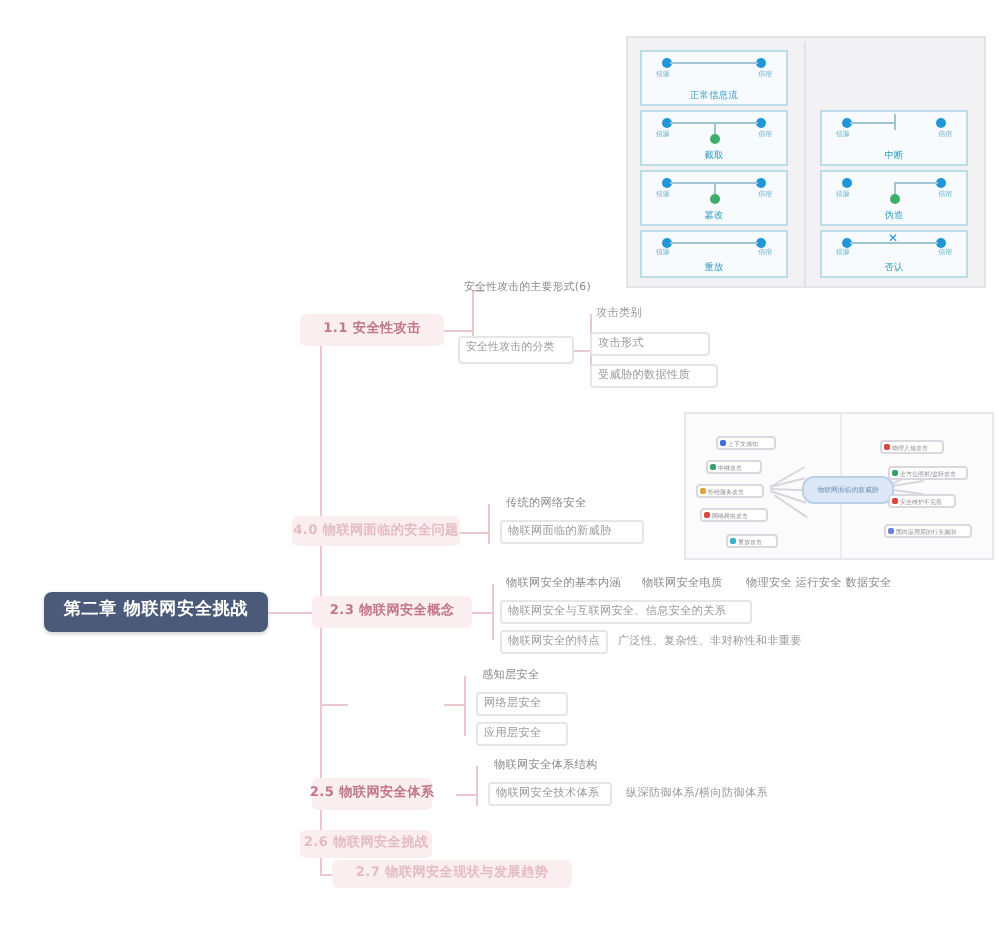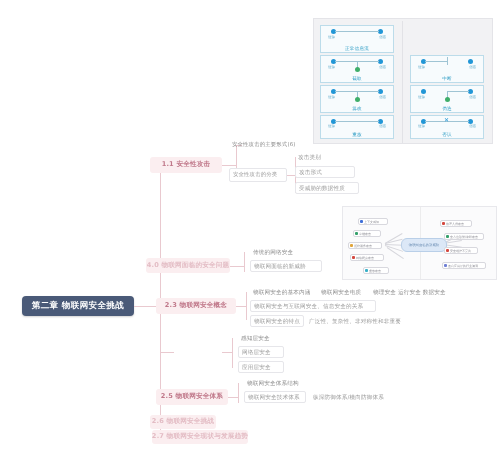--- a/index.html
+++ b/index.html
@@ -302,28 +302,28 @@
   <div class="ln h" style="left:160px;top:352px;width:14px;"></div>
 
   <div class="ln h" style="left:222px;top:352px;width:10px;"></div>
   <div class="ln v" style="left:232px;top:338px;height:30px;"></div>
 
   <div class="node leaf hdr" style="left:238px;top:333px;width:46px;height:10px;">感知层安全</div>
   <div class="node leaf boxed" style="left:238px;top:346px;width:46px;height:12px;">网络层安全</div>
   <div class="node leaf boxed" style="left:238px;top:361px;width:46px;height:12px;">应用层安全</div>
 
   <div class="ln h" style="left:160px;top:397px;width:14px;"></div>
-  <div class="node branch strong" style="left:156px;top:389px;width:72px;height:16px;">2.5 物联网安全体系</div>
+  <div class="node branch strong" style="left:156px;top:389px;width:60px;height:16px;">2.5 物联网安全体系</div>
 
   <div class="ln h" style="left:228px;top:397px;width:10px;"></div>
   <div class="ln v" style="left:238px;top:383px;height:20px;"></div>
 
   <div class="node leaf hdr" style="left:244px;top:378px;width:62px;height:10px;">物联网安全体系结构</div>
   <div class="node leaf boxed" style="left:244px;top:391px;width:62px;height:12px;">物联网安全技术体系</div>
   <div class="node leaf" style="left:310px;top:391px;width:110px;height:12px;">纵深防御体系/横向防御体系</div>
 
   <div class="ln h" style="left:160px;top:422px;width:14px;"></div>
   <div class="node branch faint" style="left:150px;top:415px;width:66px;height:14px;">2.6 物联网安全挑战</div>
 
   <div class="ln h" style="left:160px;top:437px;width:14px;"></div>
-  <div class="node branch faint" style="left:152px;top:430px;width:96px;height:14px;">2.7 物联网安全现状与发展趋势</div>
+  <div class="node branch faint" style="left:166px;top:430px;width:120px;height:14px;">2.7 物联网安全现状与发展趋势</div>
 
 </div>
 
 </body></html>

